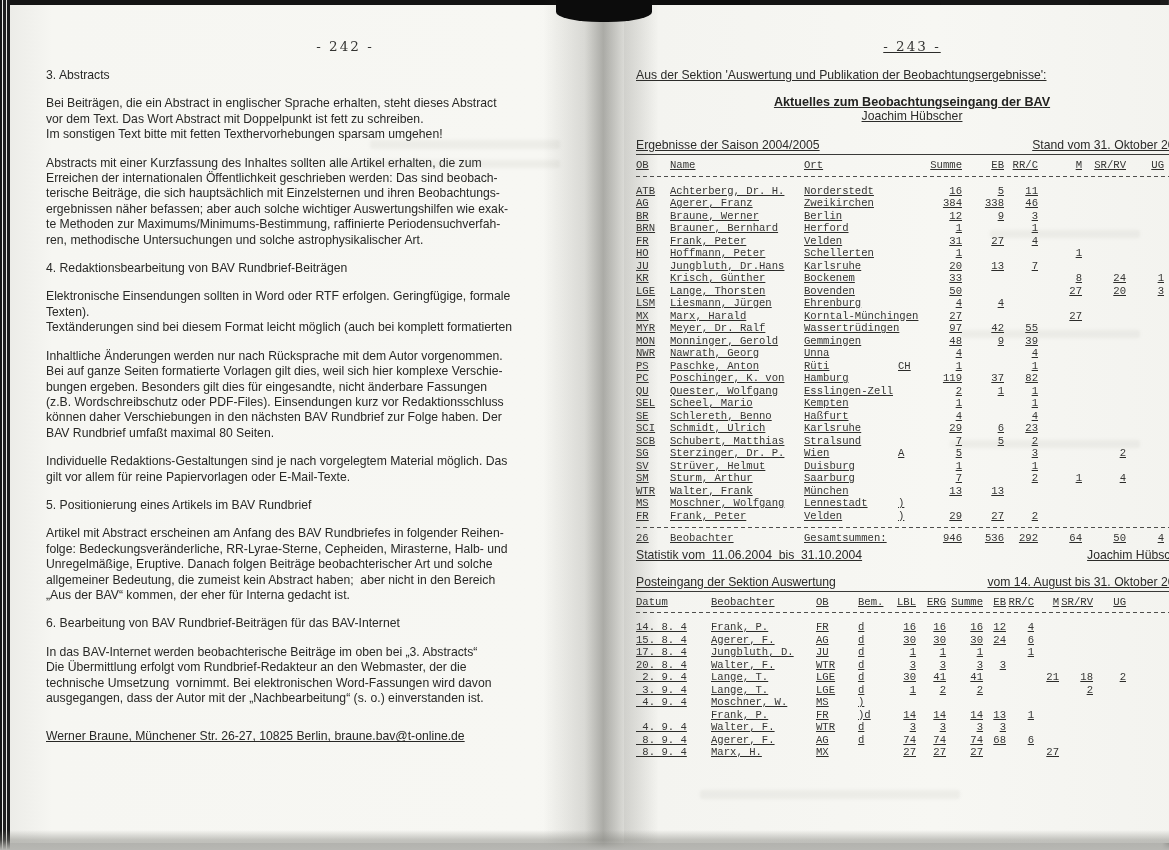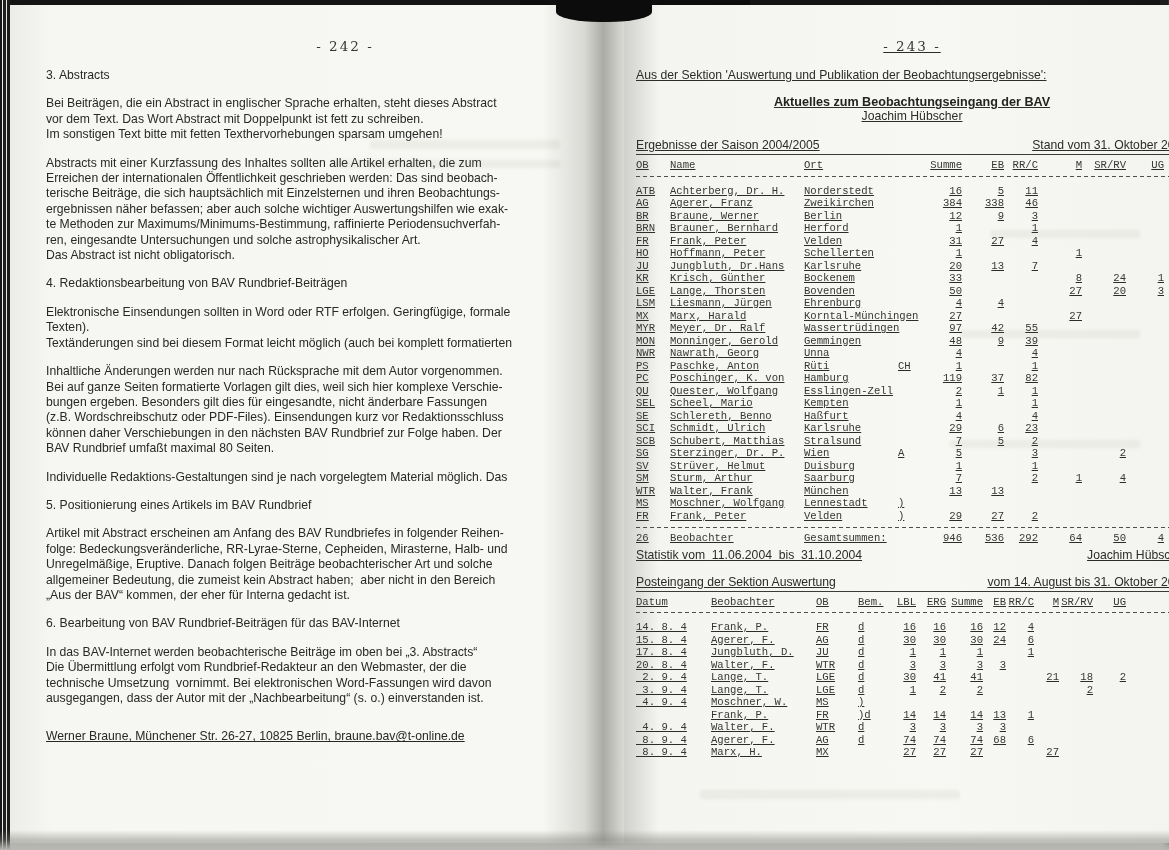--- a/index.html
+++ b/index.html
@@ -92,42 +92,42 @@
           <div class="line">Bei Beiträgen, die ein Abstract in englischer Sprache erhalten, steht dieses Abstract</div>
           <div class="line">vor dem Text. Das Wort Abstract mit Doppelpunkt ist fett zu schreiben.</div>
           <div class="line">Im sonstigen Text bitte mit fetten Texthervorhebungen sparsam umgehen!</div>
         </div>
       <div class="para">
           <div class="line">Abstracts mit einer Kurzfassung des Inhaltes sollten alle Artikel erhalten, die zum</div>
           <div class="line">Erreichen der internationalen Öffentlichkeit geschrieben werden: Das sind beobach-</div>
           <div class="line">terische Beiträge, die sich hauptsächlich mit Einzelsternen und ihren Beobachtungs-</div>
           <div class="line">ergebnissen näher befassen; aber auch solche wichtiger Auswertungshilfen wie exak-</div>
           <div class="line">te Methoden zur Maximums/Minimums-Bestimmung, raffinierte Periodensuchverfah-</div>
-          <div class="line">ren, eingesandte Untersuchungen und solche astrophysikalischer Art.</div>
-          <div class="line">Das Abstract ist nicht obligatorisch.</div>
+          <div class="line">ren, methodische Untersuchungen und solche astrophysikalischer Art.</div>
         </div>
 
       <div class="heading">
         <div class="line">4. Redaktionsbearbeitung von BAV Rundbrief-Beiträgen</div>
       </div>
       <div class="para">
           <div class="line">Elektronische Einsendungen sollten in Word oder RTF erfolgen. Geringfügige, formale</div>
           <div class="line">Texten).</div>
           <div class="line">Textänderungen sind bei diesem Format leicht möglich (auch bei komplett formatierten</div>
         </div>
       <div class="para">
           <div class="line">Inhaltliche Änderungen werden nur nach Rücksprache mit dem Autor vorgenommen.</div>
           <div class="line">Bei auf ganze Seiten formatierte Vorlagen gilt dies, weil sich hier komplexe Verschie-</div>
           <div class="line">bungen ergeben. Besonders gilt dies für eingesandte, nicht änderbare Fassungen</div>
           <div class="line">(z.B. Wordschreibschutz oder PDF-Files). Einsendungen kurz vor Redaktionsschluss</div>
           <div class="line">können daher Verschiebungen in den nächsten BAV Rundbrief zur Folge haben. Der</div>
           <div class="line">BAV Rundbrief umfaßt maximal 80 Seiten.</div>
         </div>
       <div class="para">
           <div class="line">Individuelle Redaktions-Gestaltungen sind je nach vorgelegtem Material möglich. Das</div>
+          <div class="line">gilt vor allem für reine Papiervorlagen oder E-Mail-Texte.</div>
         </div>
 
       <div class="heading">
         <div class="line">5. Positionierung eines Artikels im BAV Rundbrief</div>
       </div>
       <div class="para">
           <div class="line">Artikel mit Abstract erscheinen am Anfang des BAV Rundbriefes in folgender Reihen-</div>
           <div class="line">folge: Bedeckungsveränderliche, RR-Lyrae-Sterne, Cepheiden, Mirasterne, Halb- und</div>
           <div class="line">Unregelmäßige, Eruptive. Danach folgen Beiträge beobachterischer Art und solche</div>
           <div class="line">allgemeiner Bedeutung, die zumeist kein Abstract haben;  aber nicht in den Bereich</div>

